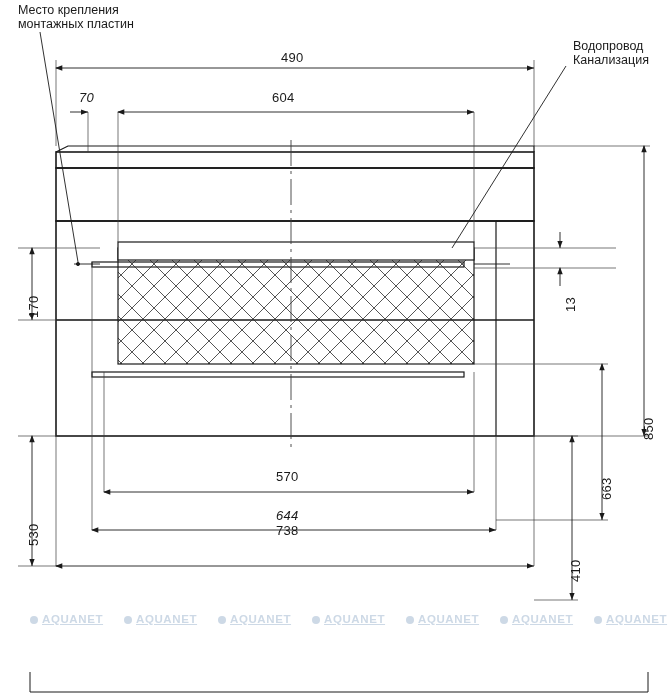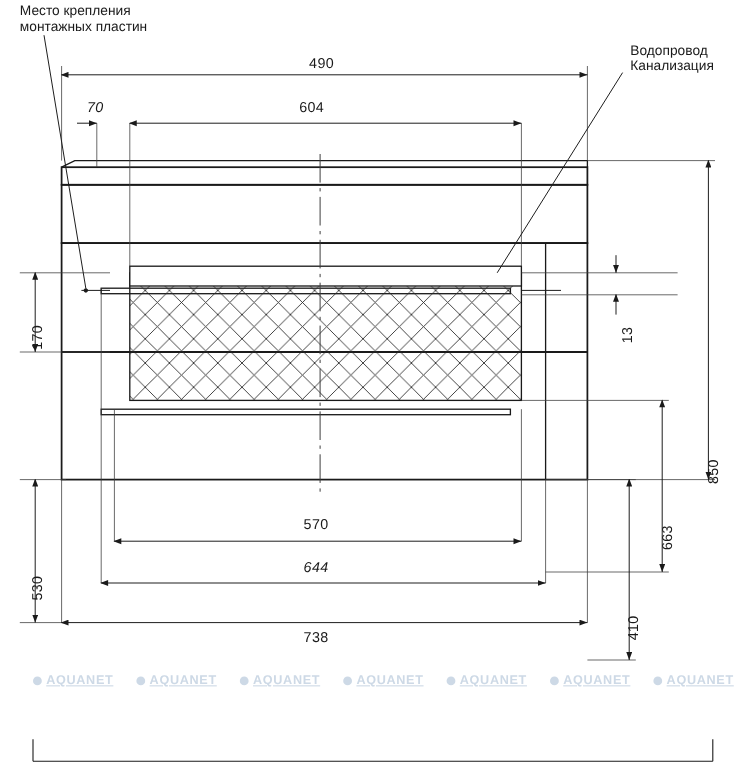--- a/index.html
+++ b/index.html
@@ -193,21 +193,21 @@
   <div class="lbl ann" style="left:559px; top:39px;margin-left:14px;">
     <div>Водопровод</div>
     <div>Канализация</div>
   </div>
 
   <div class="lbl dim" style="left:281px; top:50px;">490</div>
   <div class="lbl dim" style="left:79px; top:90px; font-style:italic;">70</div>
   <div class="lbl dim" style="left:272px; top:90px;">604</div>
   <div class="lbl dim" style="left:276px; top:469px;">570</div>
   <div class="lbl dim" style="left:276px; top:508px;font-style:italic;">644</div>
-  <div class="lbl dim" style="left:276px; top:572px;text-align:right;">738</div>
+  <div class="lbl dim" style="left:276px; top:523px;text-align:right;">738</div>
 
   <div class="lbl dim-v" style="left:26px; top:318px;">170</div>
   <div class="lbl dim-v" style="left:26px; top:546px;">530</div>
   <div class="lbl dim-v" style="left:563px; top:312px;">13</div>
   <div class="lbl dim-v" style="left:641px; top:440px;">850</div>
   <div class="lbl dim-v" style="left:599px; top:500px;">663</div>
   <div class="lbl dim-v" style="left:568px; top:582px;">410</div>
 
   <div class="wm" style="left:30px; top:613px;"><span class="wmdot"></span><span>AQUANET</span></div>
   <div class="wm" style="left:124px; top:613px;"><span class="wmdot"></span><span>AQUANET</span></div>

